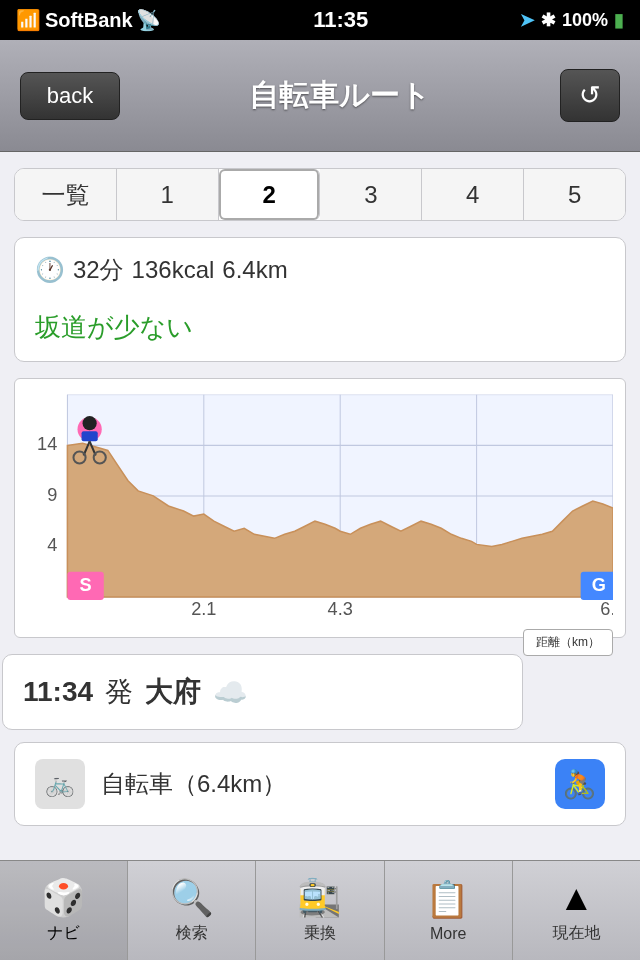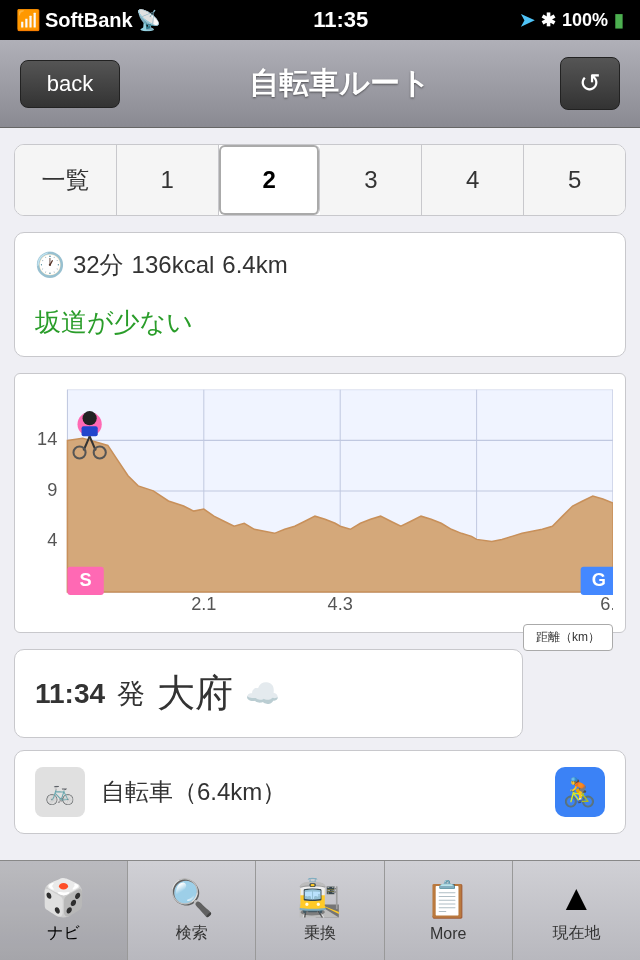--- a/index.html
+++ b/index.html
@@ -23,21 +23,21 @@
       color: #fff;
       font-size: 20px;
       font-weight: 600;
     }
     .status-left { display: flex; align-items: center; gap: 4px; }
     .status-center { font-size: 22px; font-weight: 600; }
     .status-right { display: flex; align-items: center; gap: 6px; font-size: 18px; }
 
     
     #nav-bar {
-      height: 88px;
+      height: 112px;
       background: linear-gradient(to bottom, #b0b0b8, #8a8a92);
       display: flex;
       align-items: center;
       justify-content: space-between;
       padding: 16px 20px;
       border-bottom: 1px solid #666;
     }
     .nav-back-btn {
       background: linear-gradient(to bottom, #555, #333);
       color: #fff;
@@ -68,21 +68,21 @@
     }
 
     
     #tab-selector {
       background: #fff;
       margin: 16px 14px 0 14px;
       border-radius: 10px;
       border: 1px solid #c8c8cc;
       display: flex;
       overflow: hidden;
-      height: 72px;
+      height: 53px;
     }
     .tab-item {
       flex: 1;
       display: flex;
       align-items: center;
       justify-content: center;
       font-size: 24px;
       color: #333;
       cursor: pointer;
       border-right: 1px solid #c8c8cc;
@@ -155,40 +155,40 @@
       color: #333;
       background: #fff;
       border-radius: 4px;
       float: right;
       margin-top: 4px;
     }
 
     
     #departure-info {
       background: #fff;
-      margin: 16px 14px 0 14px;
+      margin: 16px 14px 0 2px;
       border-radius: 10px;
       padding: 18px 20px;
       border: 1px solid #c8c8cc;
       display: flex;
       align-items: center;
       gap: 12px;
     }
     .departure-time {
       font-size: 28px;
       font-weight: bold;
       color: #333;
     }
     .departure-label {
       font-size: 28px;
       color: #333;
     }
     .departure-city {
-      font-size: 38px;
-      font-weight: normal;
+      font-size: 28px;
+      font-weight: bold;
       color: #333;
     }
 
     
     #route-detail {
       background: #fff;
       margin: 12px 14px 0 14px;
       border-radius: 10px;
       padding: 16px 20px;
       border: 1px solid #c8c8cc;

